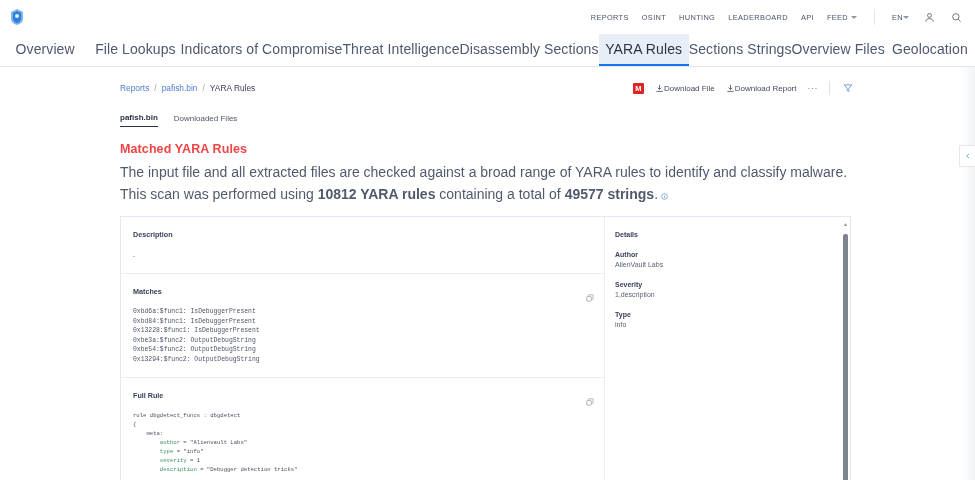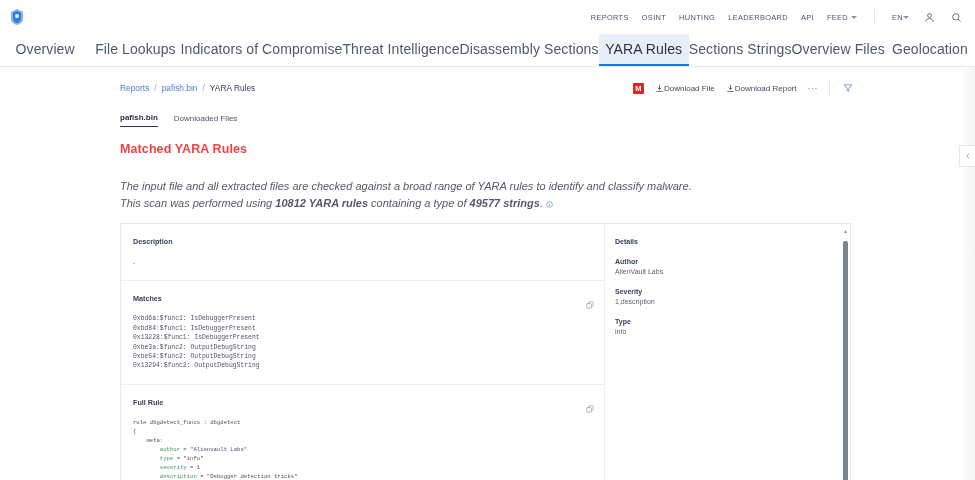--- a/index.html
+++ b/index.html
@@ -75,21 +75,21 @@
   .act svg { display:block; }
   .dots { font-size:9px; color:#7b8498; letter-spacing:.5px; }
   .vbar { width:1px;height:14px;background:#dfe3ea; }
 
   .subtabs { display:flex; align-items:center; gap:16px; padding:18px 0 0 120px; }
   .subtab { font-size:8px; color:#4d5566; padding-bottom:4px; }
   .subtab.active { color:#2b3244; font-weight:700; border-bottom:1.6px solid #2b3244; }
 
   .headblock { padding: 15px 0 0 120px; }
   .h1 { font-size:12.5px; font-weight:700; color:#ef4444; letter-spacing:.1px; }
-  .sub { font-size:11px; font-style:italic; color:#515a6c; line-height:1.55; margin-top:22px; }
+  .sub { font-size:14px; color:#515a6c; line-height:1.55; margin-top:6px; }
   .sub b { font-weight:700; }
   .infoic { display:inline-block; vertical-align:-1px; margin-left:3px; }
 
   
   .card {
     margin: 10px 0 0 120px;
     width: 731px;
     border: 1px solid #e5e8ee;
     background:#fff;
     position:relative;
@@ -235,21 +235,21 @@
 
   <div class="subtabs">
     <span class="subtab active">pafish.bin</span>
     <span class="subtab">Downloaded Files</span>
   </div>
 
   <div class="headblock">
     <div class="h1">Matched YARA Rules</div>
     <div class="sub">
       <span>The input file and all extracted files are checked against a broad range of YARA rules to identify and classify malware.</span><br>
-      <span>This scan was performed using </span><b>10812 YARA rules</b><span> containing a type of </span><b>49577 strings</b><span>.</span><span class="infoic"><svg width="7" height="7" viewBox="0 0 16 16" fill="none" stroke="#4d7fd1" stroke-width="1.4">
+      <span>This scan was performed using </span><b>10812 YARA rules</b><span> containing a total of </span><b>49577 strings</b><span>.</span><span class="infoic"><svg width="7" height="7" viewBox="0 0 16 16" fill="none" stroke="#4d7fd1" stroke-width="1.4">
             <circle cx="8" cy="8" r="6.6"></circle>
             <path d="M8 7 L8 11.4"></path>
             <circle cx="8" cy="4.7" r=".9" fill="#4d7fd1" stroke="none"></circle>
           </svg></span>
     </div>
   </div>
 
   <div class="card">
 
     <div class="card-body">

